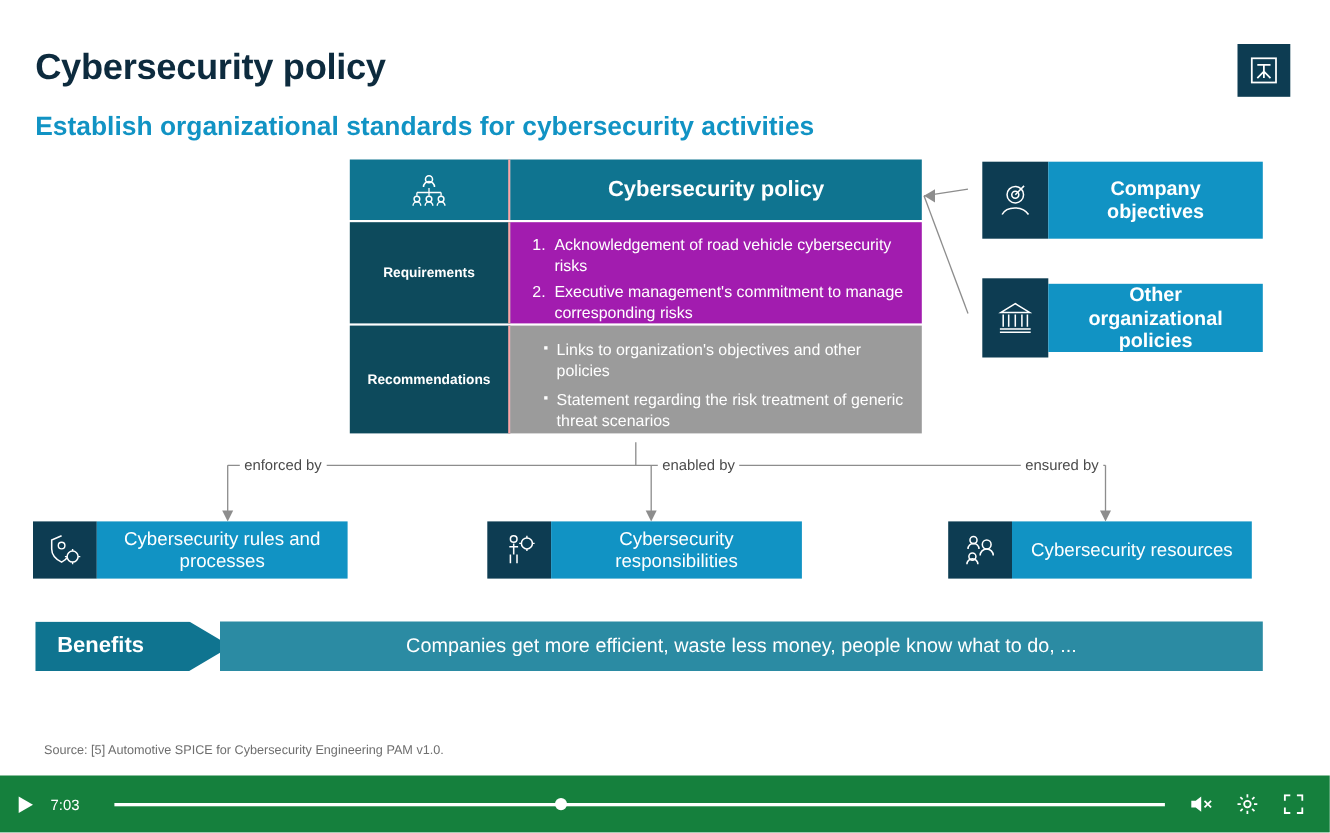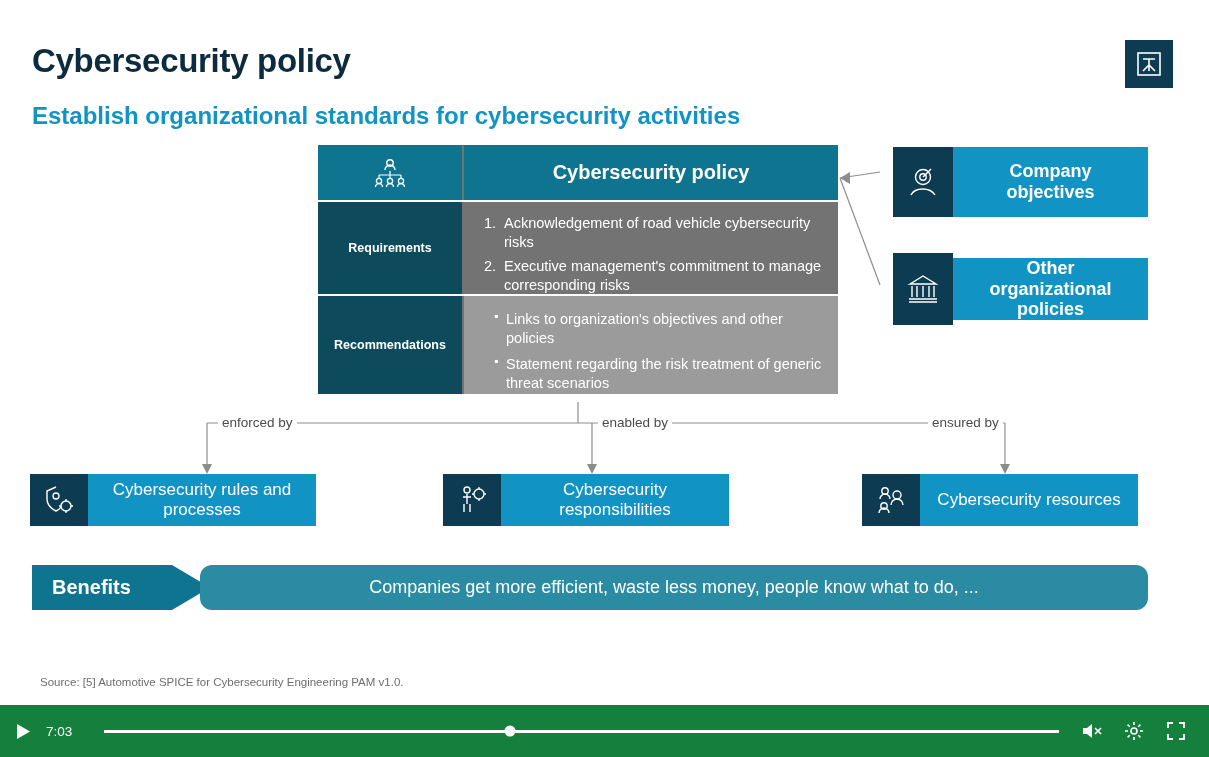--- a/index.html
+++ b/index.html
@@ -60,21 +60,21 @@
   }
   .ptable-left {
     width: 146px;
     box-sizing: border-box;
     display: flex;
     align-items: center;
     justify-content: center;
     color: #ffffff;
     font-size: 12.5px;
     font-weight: bold;
-    border-right: 2px solid #737373;
+    border-right: 2px solid #fca5a5;
   }
   .ptable-right {
     flex: 1;
     box-sizing: border-box;
   }
   .row-header .ptable-left {
     background: #0f7490;
     height: 55px;
   }
   .row-header .ptable-right {
@@ -85,21 +85,21 @@
     justify-content: center;
     color: #ffffff;
     font-size: 20px;
     font-weight: bold;
   }
   .row-req .ptable-left {
     background: #0d4a5c;
     height: 92px;
   }
   .row-req .ptable-right {
-    background: #737373;
+    background: #a21caf;
     height: 92px;
     padding: 12px 14px 0 14px;
   }
   .row-rec .ptable-left {
     background: #0d4a5c;
     height: 98px;
   }
   .row-rec .ptable-right {
     background: #9b9b9b;
     height: 98px;
@@ -243,21 +243,20 @@
     left: 168px;
     top: 0;
     right: 0;
     height: 45px;
     background: #2b8ba3;
     display: flex;
     align-items: center;
     justify-content: center;
     color: #ffffff;
     font-size: 18px;
-    border-radius: 12px;
   }
 
   
   #source {
     position: absolute;
     left: 40px;
     top: 676px;
     font-size: 11.5px;
     color: #6e6e6e;
   }

